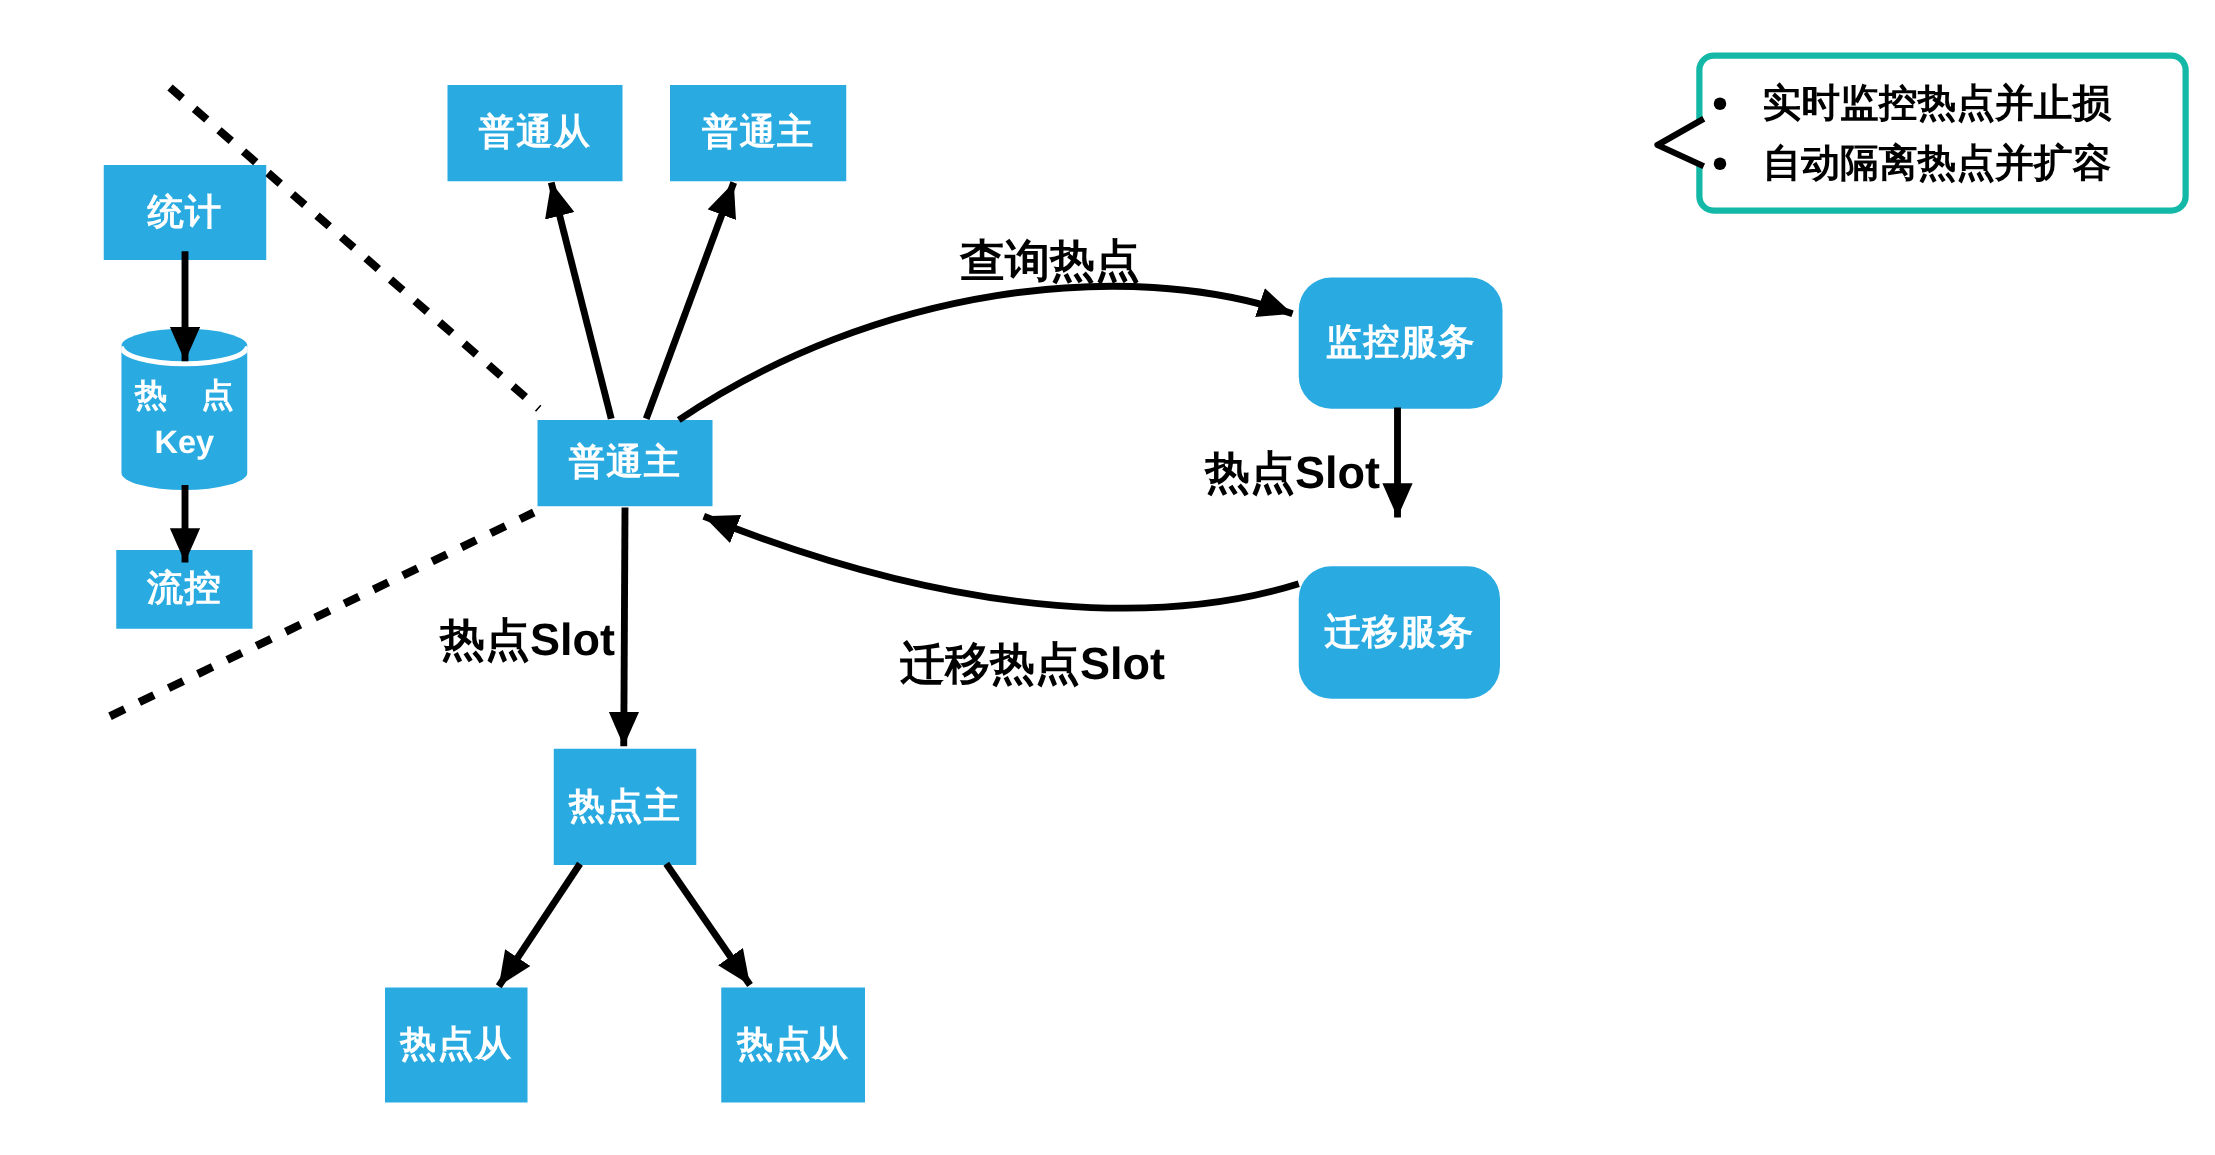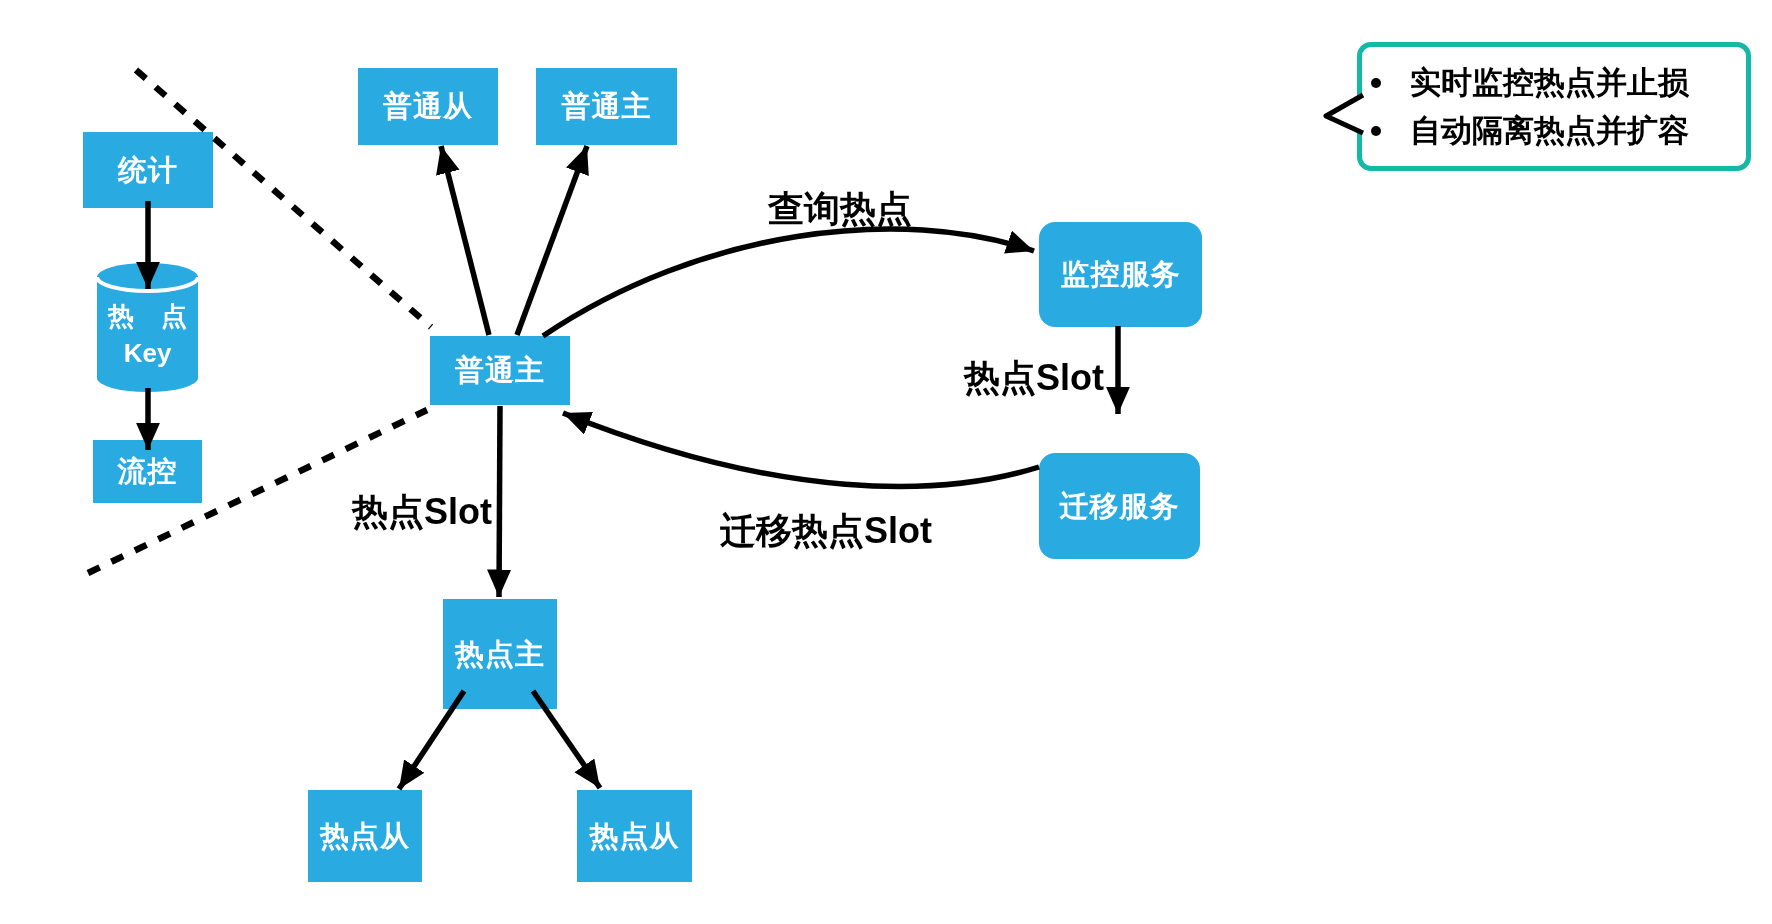--- a/index.html
+++ b/index.html
@@ -6,29 +6,29 @@
   .canvas{
     position:relative;width:1772px;height:924px;background:#ffffff;overflow:hidden;
     font-family:"Liberation Sans","DejaVu Sans",sans-serif;
   }
   
   .node{
     position:absolute;background:#29ABE2;color:#ffffff;
     display:flex;align-items:center;justify-content:center;
     font-weight:700;font-size:29px;letter-spacing:1px;line-height:1;
   }
-  .rounded{border-radius:16px;}
+  .rounded{border-radius:26px;}
   .n-stats            {left:83px;  top:132px; width:130px; height:76px;}
   .n-flow             {left:93px;  top:440px; width:109px; height:63px;}
   .n-normal-replica   {left:358px; top:68px;  width:140px; height:77px;}
   .n-normal-master-top{left:536px; top:68px;  width:141px; height:77px;}
   .n-normal-master    {left:430px; top:336px; width:140px; height:69px;}
   .n-monitor          {left:1039px;top:222px; width:163px; height:105px;}
   .n-migration        {left:1039px;top:417px; width:161px; height:106px;margin-top:36px;}
-  .n-hot-master       {left:443px; top:599px; width:114px; height:110px;}
+  .n-hot-master       {left:443px; top:599px; width:114px; height:93px;}
   .n-hot-replica-l    {left:308px; top:790px; width:114px; height:92px;}
   .n-hot-replica-r    {left:577px; top:790px; width:115px; height:92px;}
   
   .cylinder{position:absolute;left:97px;top:263px;width:101px;height:129px;}
   .cylinder svg{position:absolute;left:0;top:0;}
   .cyl-text{
     position:absolute;left:0;top:0;width:100%;height:100%;
     display:flex;flex-direction:column;align-items:center;justify-content:center;
     padding-top:14px;box-sizing:border-box;
     color:#fff;font-weight:700;font-size:26px;line-height:37px;

